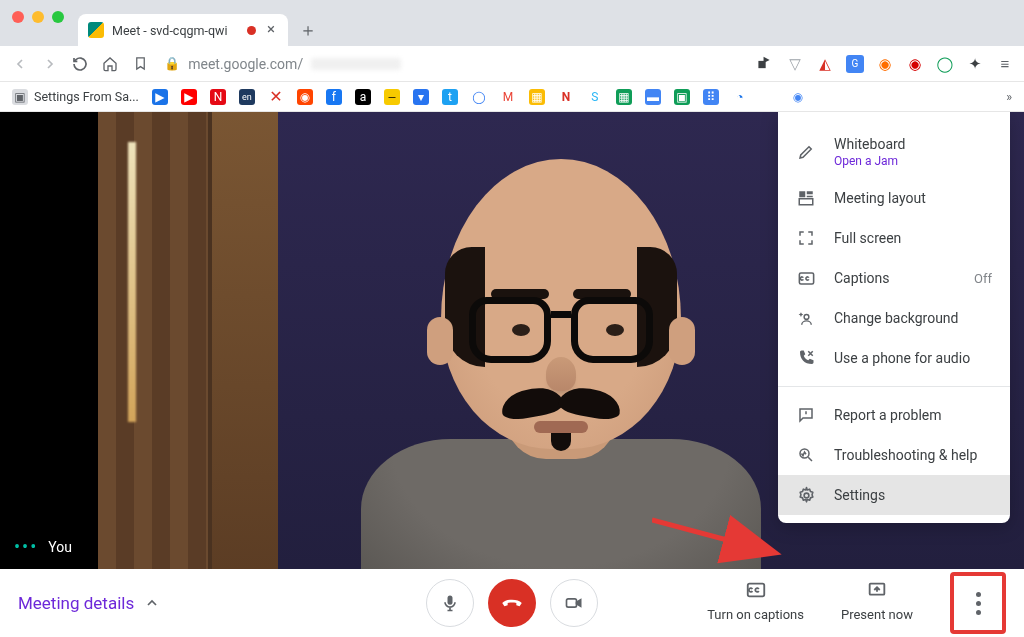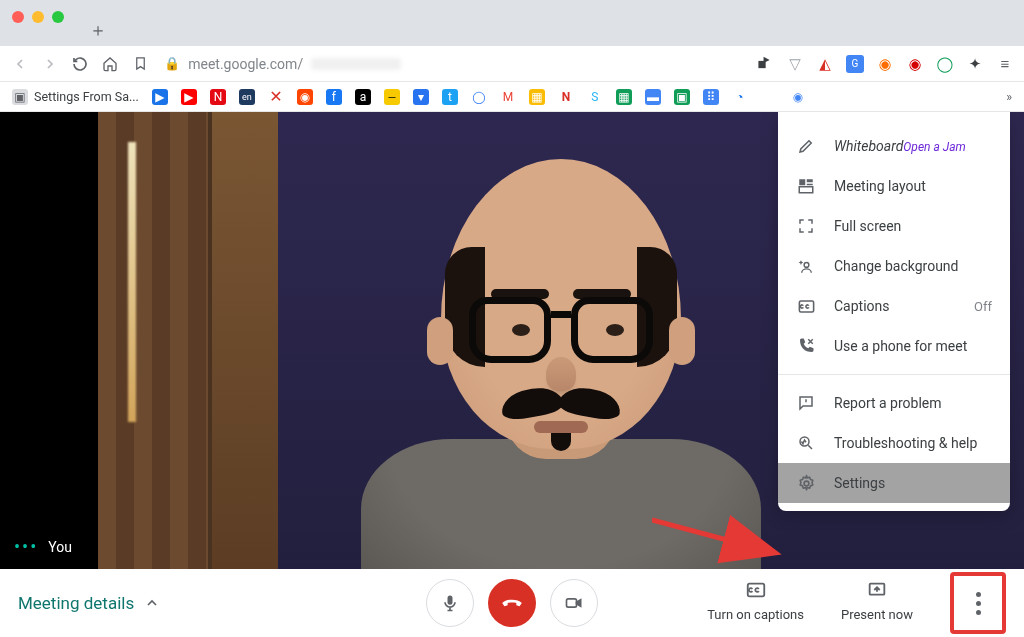--- a/index.html
+++ b/index.html
@@ -68,33 +68,33 @@
 
   .you-pill{ position:absolute; left:14px; bottom:14px; display:flex; align-items:center; gap:10px; color:#fff; font-size:14px;}
   .dots3{ color:#00bfa5; letter-spacing:2px; font-size:18px; line-height:8px;}
 
   
   .people-chip{position:absolute; top:10px; right:20px; background:#fff; border-radius:8px; height:38px; width:60px; box-shadow:0 1px 3px rgba(0,0,0,.25); display:flex; align-items:center; justify-content:center; color:#5f6368;}
 
   
   .menu{ position:absolute; top:0; right:14px; width:232px; background:#fff; border-radius:0 0 8px 8px; box-shadow:0 4px 18px rgba(0,0,0,.22); padding:14px 0 8px; z-index:20;}
   .mi{ display:flex; align-items:center; gap:18px; padding:10px 18px; font-size:14px; color:#3c4043; cursor:pointer;}
-  .mi.hl{ background:#a3a3a3;}
+  .mi.hl{ background:#e5e5e5;}
   .mi .ic{ width:20px; height:20px; color:#5f6368; display:flex; align-items:center; justify-content:center; flex:0 0 20px;}
   .mi .sub{ font-size:12px; color:#6d28d9; margin-top:2px;}
   .mi .right{ margin-left:auto; font-size:13px; color:#808489;}
   .menu-sep{ height:1px; background:#e4e6e8; margin:8px 0;}
-  .mi .col{ display:flex; flex-direction:row;font-style:italic;}
+  .mi .col{ display:flex; flex-direction:column;}
 
   
   .arrow{position:absolute; right:232px; top:398px; z-index:25; pointer-events:none;}
 
   
   .bottombar{ position:absolute; left:0; right:0; bottom:0; height:68px; background:#fff; display:flex; align-items:center; padding:0 18px;}
-  .meeting-details{ display:flex; align-items:center; gap:10px; font-size:17px; color:#0f766e;}
+  .meeting-details{ display:flex; align-items:center; gap:10px; font-size:17px; color:#6d28d9;}
   .center-controls{ position:absolute; left:50%; transform:translateX(-50%); display:flex; gap:14px;}
   .circ{ width:48px; height:48px; border-radius:50%; border:1px solid #d9dce0; display:flex; align-items:center; justify-content:center; color:#5f6368; background:#fff;}
   .circ.end{ border:none; background:#d93025; color:#fff;}
   .right-controls{ margin-left:auto; display:flex; align-items:flex-start; gap:34px;}
   .rc{ display:flex; flex-direction:column; align-items:center; gap:5px; font-size:13px; color:#3c4043; padding-top:6px; min-width:78px;}
   .rc .ic{ width:24px; height:24px; color:#5f6368; display:flex; align-items:center; justify-content:center;}
   .more-box{ width:56px; height:62px; display:flex; align-items:center; justify-content:center; border:4px solid #e53935; border-radius:4px;}
   .vdots{ display:flex; flex-direction:column; gap:4px;}
   .vdots span{ width:5px; height:5px; background:#5f6368; border-radius:50%;}
 
@@ -104,20 +104,26 @@
 <body>
 
 <div class="titlebar"></div>
 <div class="traffic">
   <div class="tl red"></div>
   <div class="tl yellow"></div>
   <div class="tl green"></div>
 </div>
 
 <div class="tabstrip">
+  <div class="tab">
+    <span class="fav"></span>
+    <span>Meet - svd-cqgm-qwi</span>
+    <span class="rec"></span>
+    <span class="close">×</span>
+  </div>
   <div class="newtab">＋</div>
 </div>
 
 <div class="addrbar">
   <div class="navbtn dis">
       <svg width="16" height="16" viewBox="0 0 24 24" fill="none" stroke="currentColor" stroke-width="2.5">
         <path d="M15 6l-6 6 6 6"></path>
       </svg>
     </div>
   <div class="navbtn dis">
@@ -266,46 +272,46 @@
       <div class="mi">
         <span class="ic">
             <svg width="18" height="18" viewBox="0 0 24 24" fill="none" stroke="currentColor" stroke-width="2">
               <path d="M4 9V4h5M20 9V4h-5M4 15v5h5M20 15v5h-5"></path>
             </svg>
           </span>
         <span>Full screen</span>
       </div>
       <div class="mi">
         <span class="ic">
+            <svg width="19" height="19" viewBox="0 0 24 24" fill="none" stroke="currentColor" stroke-width="2">
+              <rect x="3" y="5" width="18" height="14" rx="2"></rect>
+              <path d="M8 13a2 2 0 1 1 0-2M15 13a2 2 0 1 1 0-2"></path>
+            </svg>
+          </span>
+        <span>Captions</span>
+        <span class="right">Off</span>
+      </div>
+      <div class="mi">
+        <span class="ic">
             <svg width="19" height="19" viewBox="0 0 24 24" fill="none" stroke="currentColor" stroke-width="1.8">
               <circle cx="12" cy="10" r="3"></circle>
               <path d="M6 20c0-3 3-5 6-5s6 2 6 5"></path>
               <path d="M4 6l1-2 1 2 2 1-2 1-1 2-1-2-2-1z" fill="currentColor" stroke="none"></path>
             </svg>
           </span>
         <span>Change background</span>
       </div>
       <div class="mi">
         <span class="ic">
-            <svg width="19" height="19" viewBox="0 0 24 24" fill="none" stroke="currentColor" stroke-width="2">
-              <rect x="3" y="5" width="18" height="14" rx="2"></rect>
-              <path d="M8 13a2 2 0 1 1 0-2M15 13a2 2 0 1 1 0-2"></path>
-            </svg>
-          </span>
-        <span>Captions</span>
-        <span class="right">Off</span>
-      </div>
-      <div class="mi">
-        <span class="ic">
             <svg width="18" height="18" viewBox="0 0 24 24" fill="currentColor">
               <path d="M6 2h3l2 5-2 2c1 3 3 5 6 6l2-2 5 2v3c0 1-1 2-2 2C10 20 4 14 4 4c0-1 1-2 2-2z"></path>
               <path d="M15 3l6 6M21 3l-6 6" stroke="currentColor" stroke-width="2" fill="none"></path>
             </svg>
           </span>
-        <span>Use a phone for meet</span>
+        <span>Use a phone for audio</span>
       </div>
       <div class="menu-sep"></div>
       <div class="mi">
         <span class="ic">
             <svg width="18" height="18" viewBox="0 0 24 24" fill="none" stroke="currentColor" stroke-width="2">
               <path d="M4 4h16v12H8l-4 4z"></path>
               <path d="M12 7v4M12 14h.01"></path>
             </svg>
           </span>
         <span>Report a problem</span>

